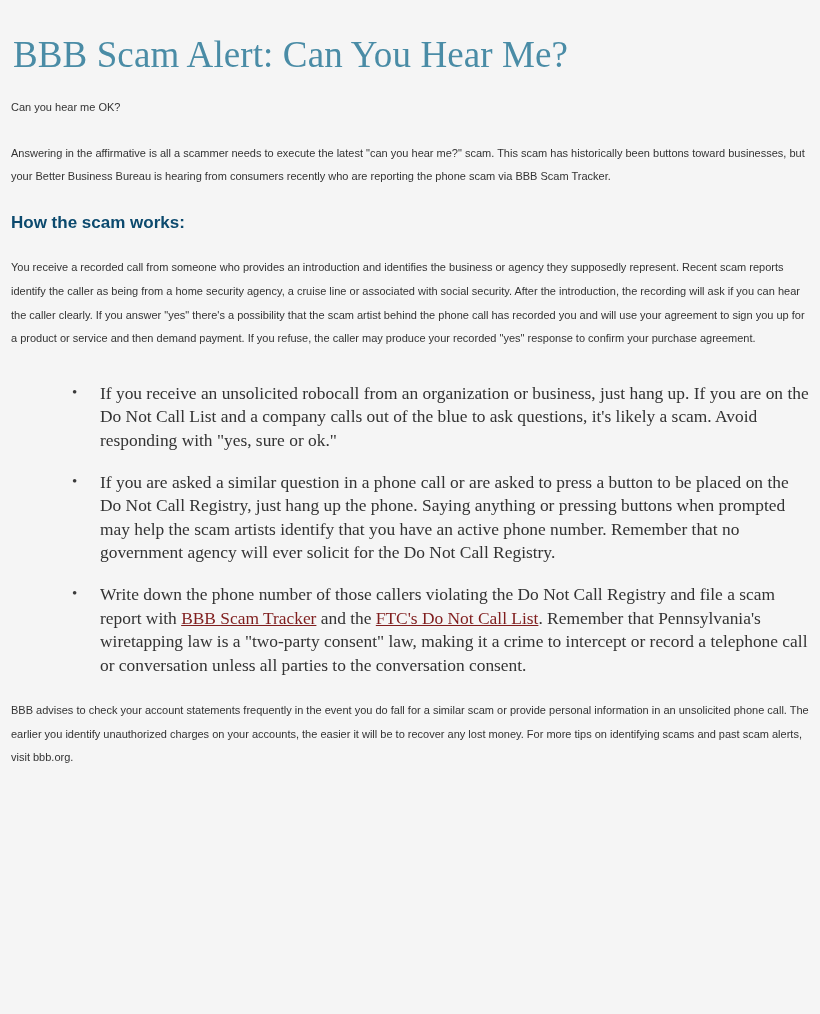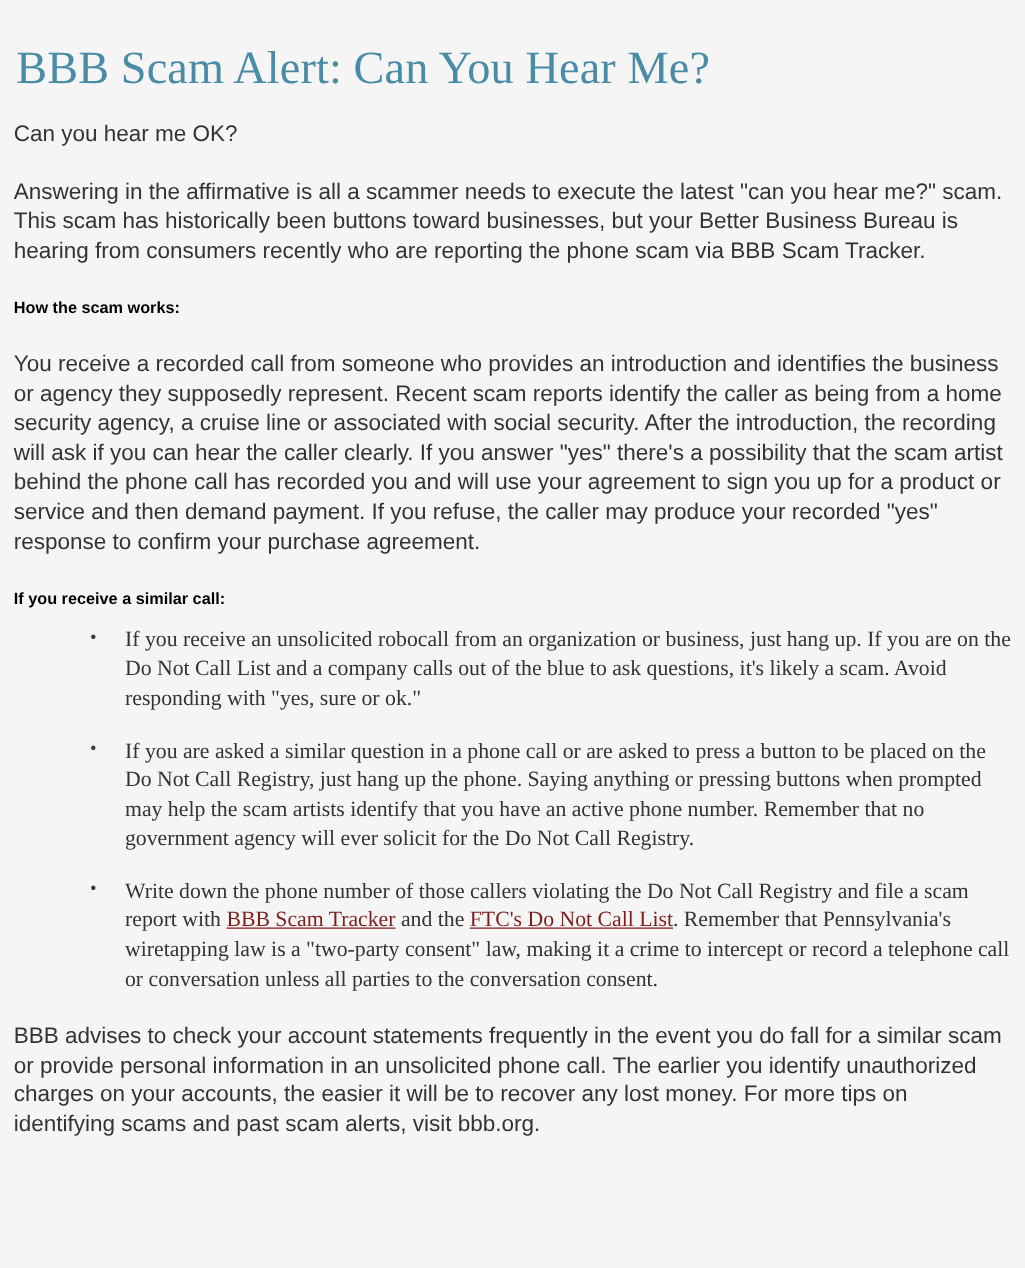--- a/index.html
+++ b/index.html
@@ -27,35 +27,35 @@
     font-size: 37px;
     font-weight: normal;
     color: #4a8ca6;
     line-height: 1.0;
     margin: 0;
     padding: 36px 0 0 2px;
     letter-spacing: 0.1px;
     white-space: nowrap;
   }
   p.body-para {
-    font-size: 18px;
+    font-size: 11px;
     line-height: 23.6px;
     color: #333333;
     margin: 0;
     padding: 0;
     max-width: 800px;
   }
   .spacer-lg { height: 23px; }
   .spacer-md { height: 22px; }
   .spacer-sm { height: 9px; }
   h2.section-heading {
-    font-size: 13px;
+    font-size: 17px;
     line-height: 23.6px;
     font-weight: bold;
-    color: #000000;
+    color: #0c4a6e;
     margin: 0;
     padding: 0;
   }
   ul.tips-list {
     list-style: none;
     margin: 0;
     padding: 0;
     font-family: Liberation Serif, serif;
   }
   ul.tips-list > li {
@@ -102,21 +102,20 @@
   <div class="spacer-md"></div>
 
   <h2 class="section-heading">How the scam works:</h2>
 
   <div class="spacer-md"></div>
 
   <p class="body-para">You receive a recorded call from someone who provides an introduction and identifies the business or agency they supposedly represent. Recent scam reports identify the caller as being from a home security agency, a cruise line or associated with social security. After the introduction, the recording will ask if you can hear the caller clearly. If you answer "yes" there's a possibility that the scam artist behind the phone call has recorded you and will use your agreement to sign you up for a product or service and then demand payment. If you refuse, the caller may produce your recorded "yes" response to confirm your purchase agreement.</p>
 
   <div class="spacer-md"></div>
 
-  <h2 class="section-heading">If you receive a similar call:</h2>
 
   <div class="spacer-sm"></div>
 
   <ul class="tips-list">
     <li>
       <span>If you receive an unsolicited robocall from an organization or business, just hang up. If you are on the Do Not Call List and a company calls out of the blue to ask questions, it's likely a scam. Avoid responding with "yes, sure or ok."</span>
     </li>
     <li>
       <span>If you are asked a similar question in a phone call or are asked to press a button to be placed on the Do Not Call Registry, just hang up the phone. Saying anything or pressing buttons when prompted may help the scam artists identify that you have an active phone number. Remember that no government agency will ever solicit for the Do Not Call Registry.</span>
     </li>

